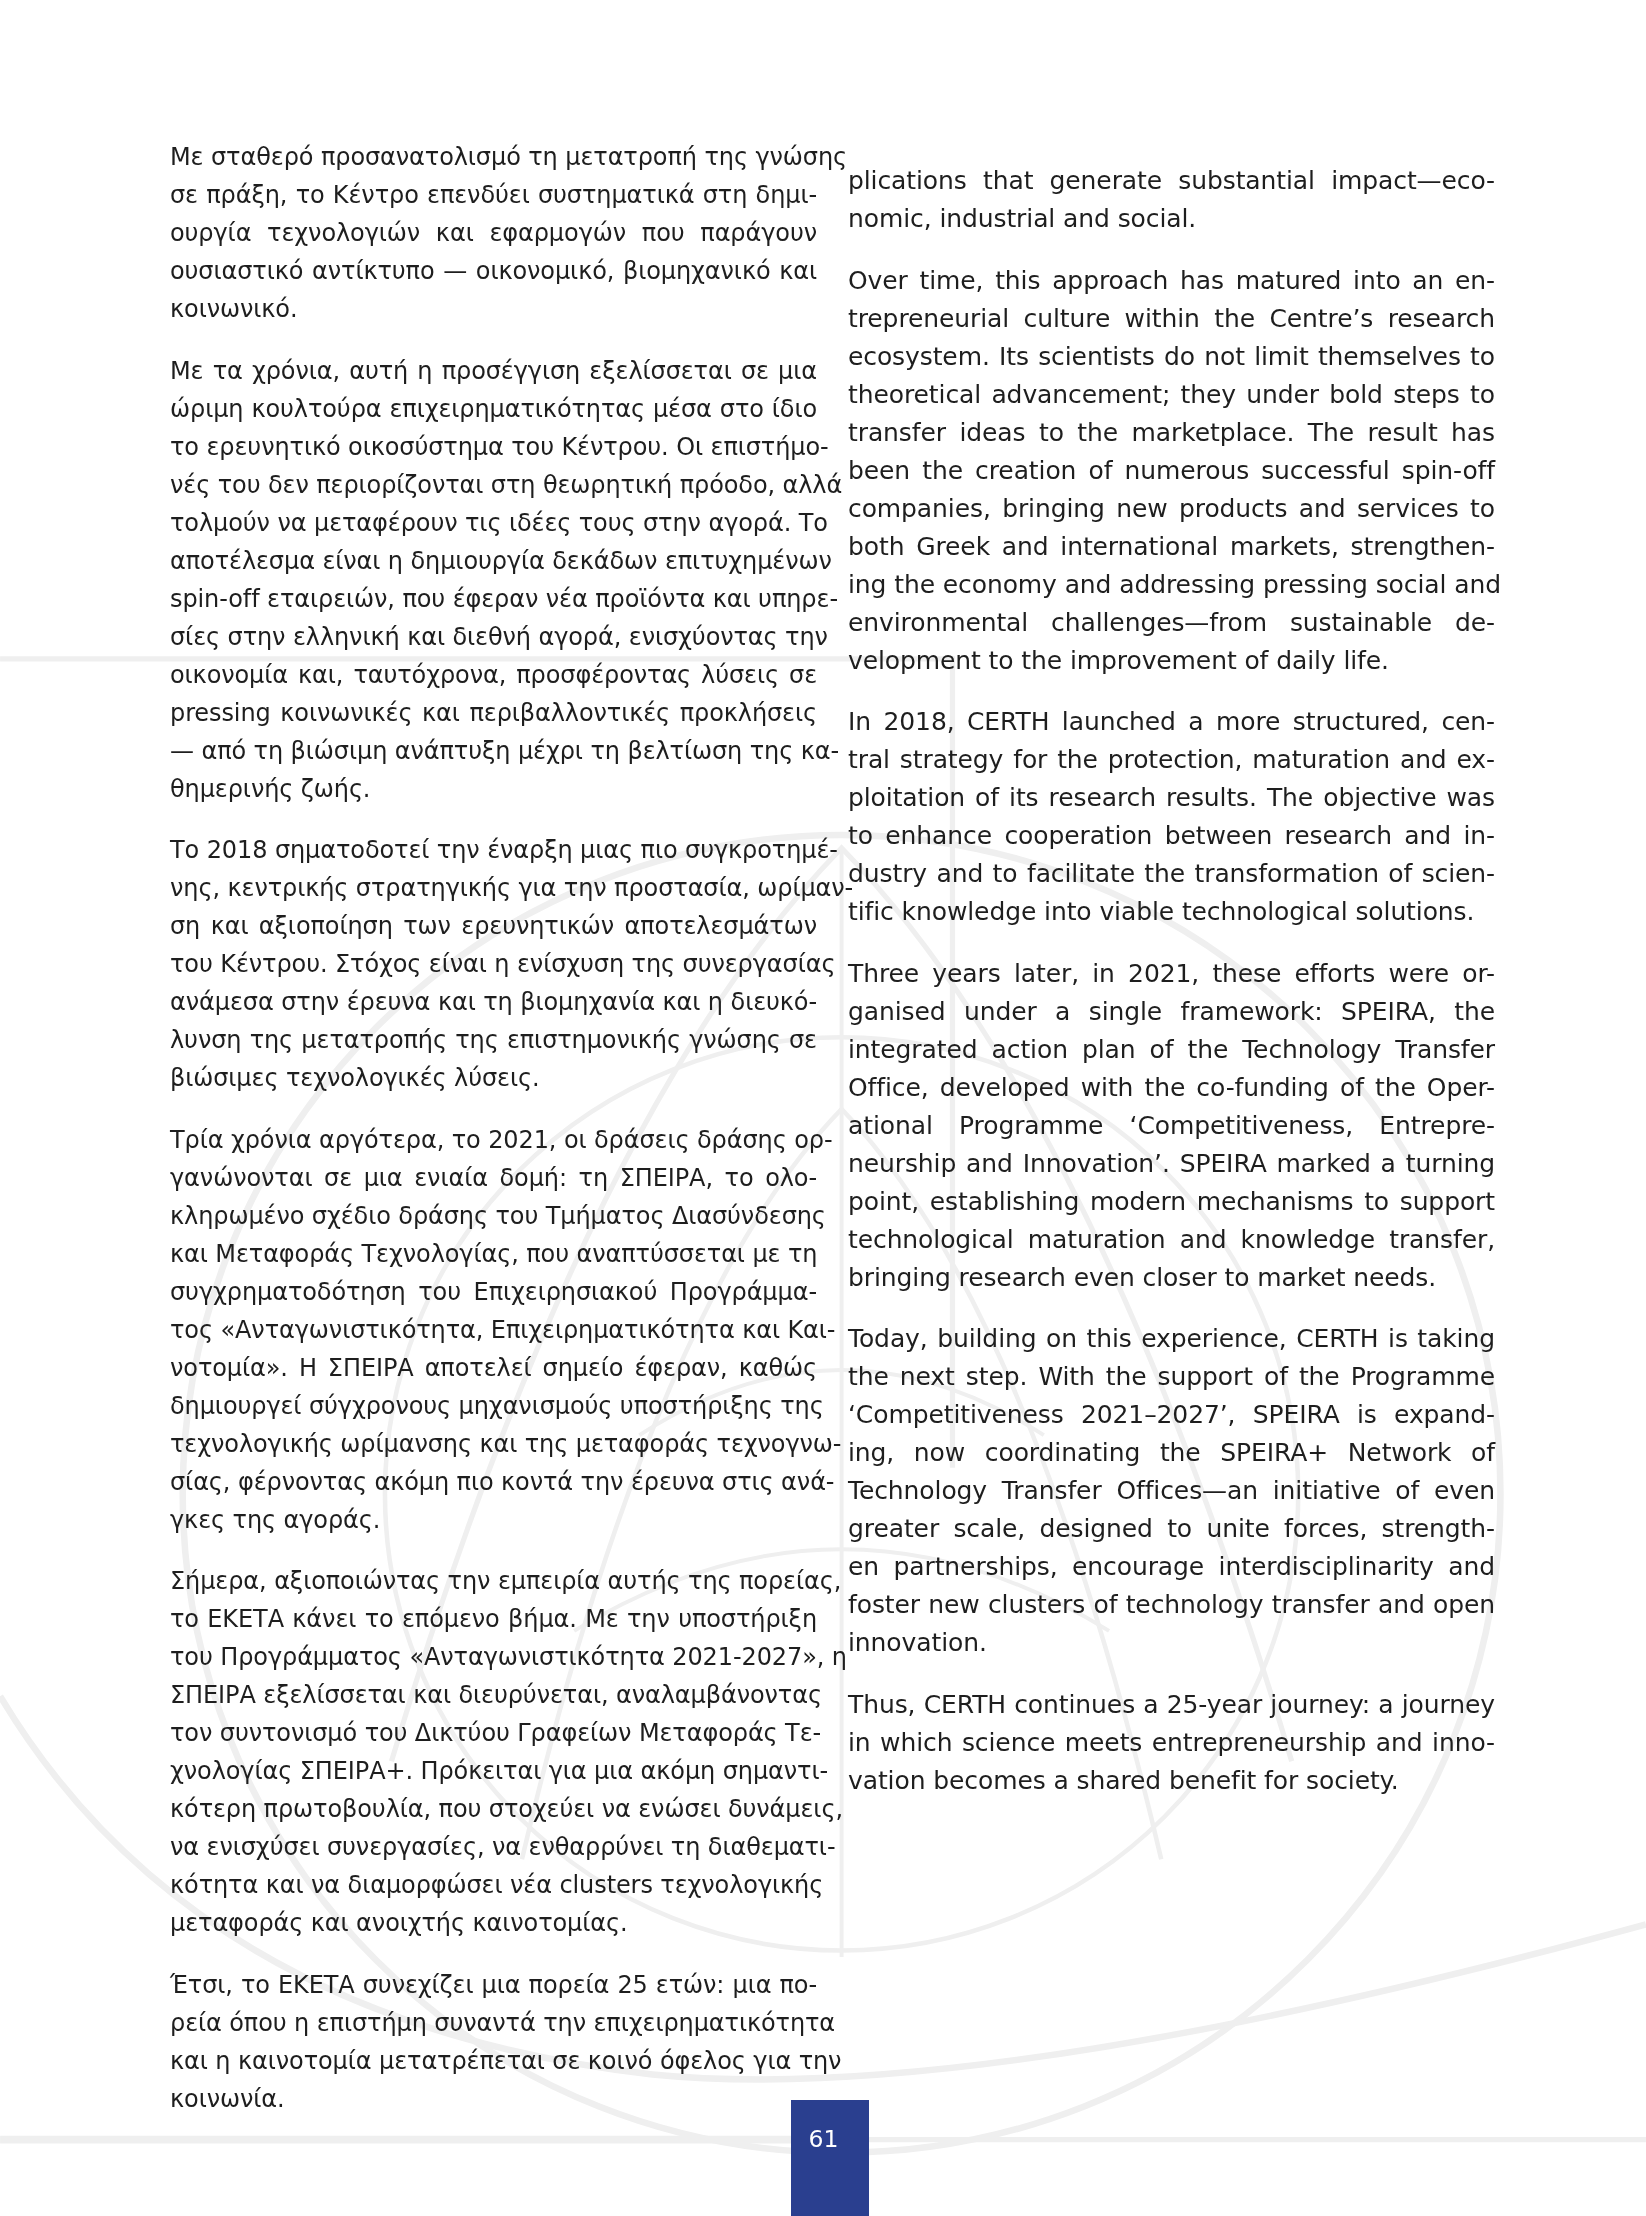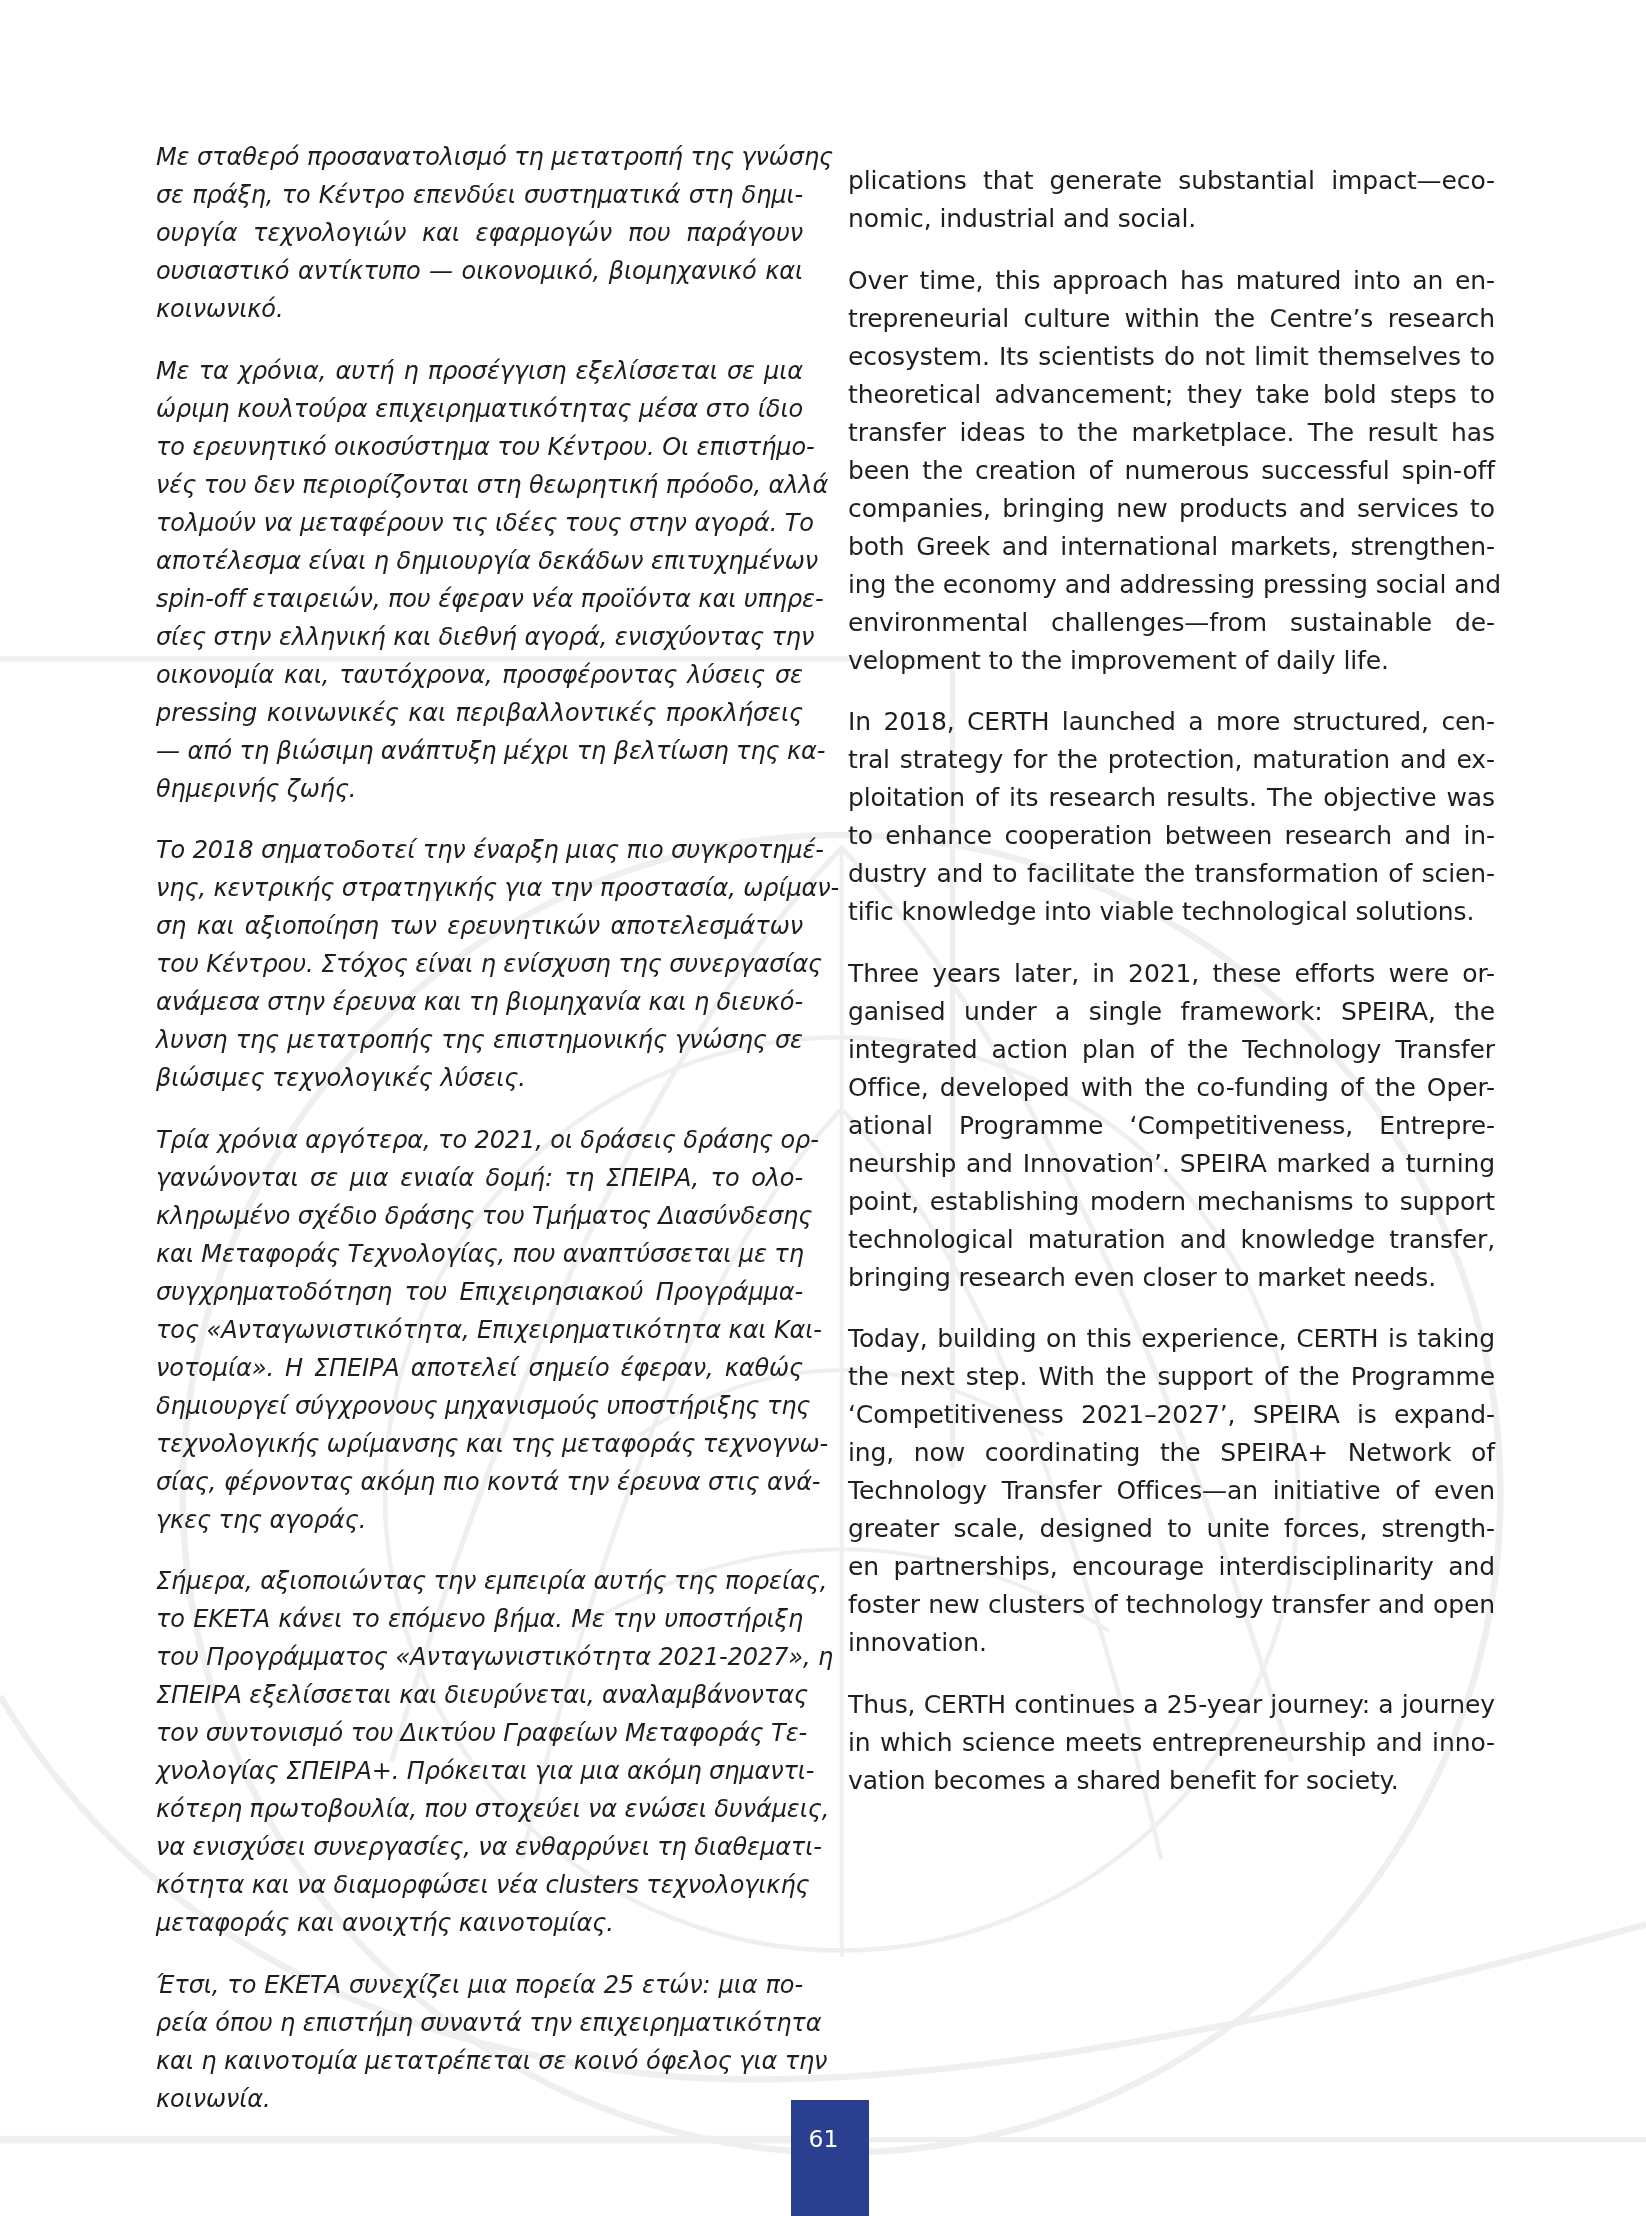--- a/index.html
+++ b/index.html
@@ -1,20 +1,20 @@
 <!DOCTYPE html>
 <html style="font-size:10.4px"><head>
 <meta charset="utf-8">
 <style>
   html, body { margin: 0; padding: 0; background: #ffffff; }
   body { width: 1646px; height: 2216px; position: relative; overflow: hidden;
          font-family: "DejaVu Sans", sans-serif; color: #1e1e1e; }
   .watermark { position: absolute; left: 0; top: 0; width: 1646px; height: 2216px; z-index: 0; pointer-events: none; }
   .col { position: absolute; top: 138px; z-index: 1; }
-  .col-left { left: 156px; width: 647px; font-style: italic; }
+  .col-left { left: 170px; width: 647px; }
   .col-right { left: 848px; width: 647px; margin-top: 24px; }
   .para { margin: 0 0 23.5px 0; }
   .line { display: block; height: 38px; line-height: 38px; font-size: 24px;
           white-space: nowrap; text-align: justify; text-align-last: justify; letter-spacing: -0.1px; }
   .line.last { text-align-last: left; }
   .col-left .line { font-size: 24px; }
   .col-right .line { font-size: 25px; }
   .page-num { position: absolute; left: 791px; top: 2100px; width: 78px; height: 117px;
               background: #2a3f8f; z-index: 2; }
   .page-num span { position: absolute; top: 25px; left: 0; width: 65px; text-align: center;
@@ -103,21 +103,21 @@
 
 <div class="col col-right">
   <div class="para">
     <span class="line">plications that generate substantial impact—eco-</span>
     <span class="line last">nomic, industrial and social.</span>
   </div>
   <div class="para">
     <span class="line">Over time, this approach has matured into an en-</span>
     <span class="line">trepreneurial culture within the Centre’s research</span>
     <span class="line">ecosystem. Its scientists do not limit themselves to</span>
-    <span class="line">theoretical advancement; they take bold steps to</span>
+    <span class="line">theoretical advancement; they under bold steps to</span>
     <span class="line">transfer ideas to the marketplace. The result has</span>
     <span class="line">been the creation of numerous successful spin-off</span>
     <span class="line">companies, bringing new products and services to</span>
     <span class="line">both Greek and international markets, strengthen-</span>
     <span class="line">ing the economy and addressing pressing social and</span>
     <span class="line">environmental challenges—from sustainable de-</span>
     <span class="line last">velopment to the improvement of daily life.</span>
   </div>
   <div class="para">
     <span class="line">In 2018, CERTH launched a more structured, cen-</span>

